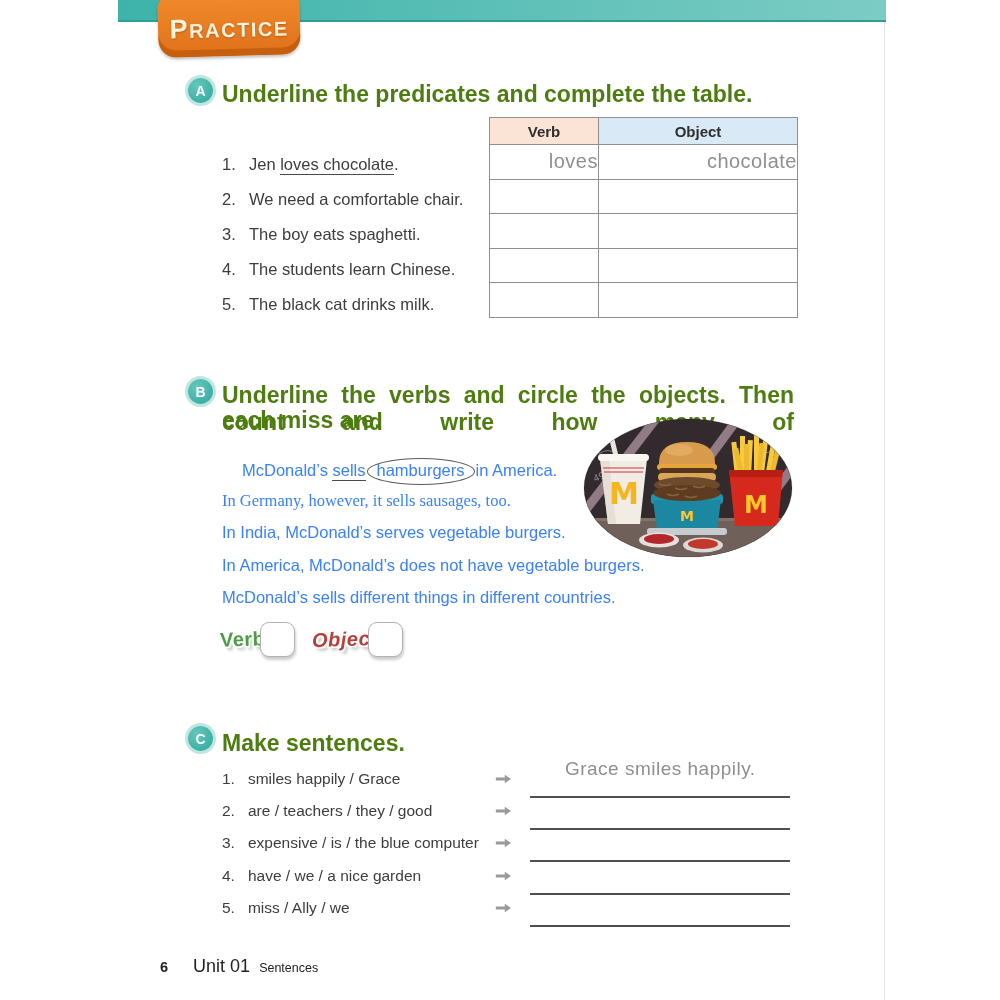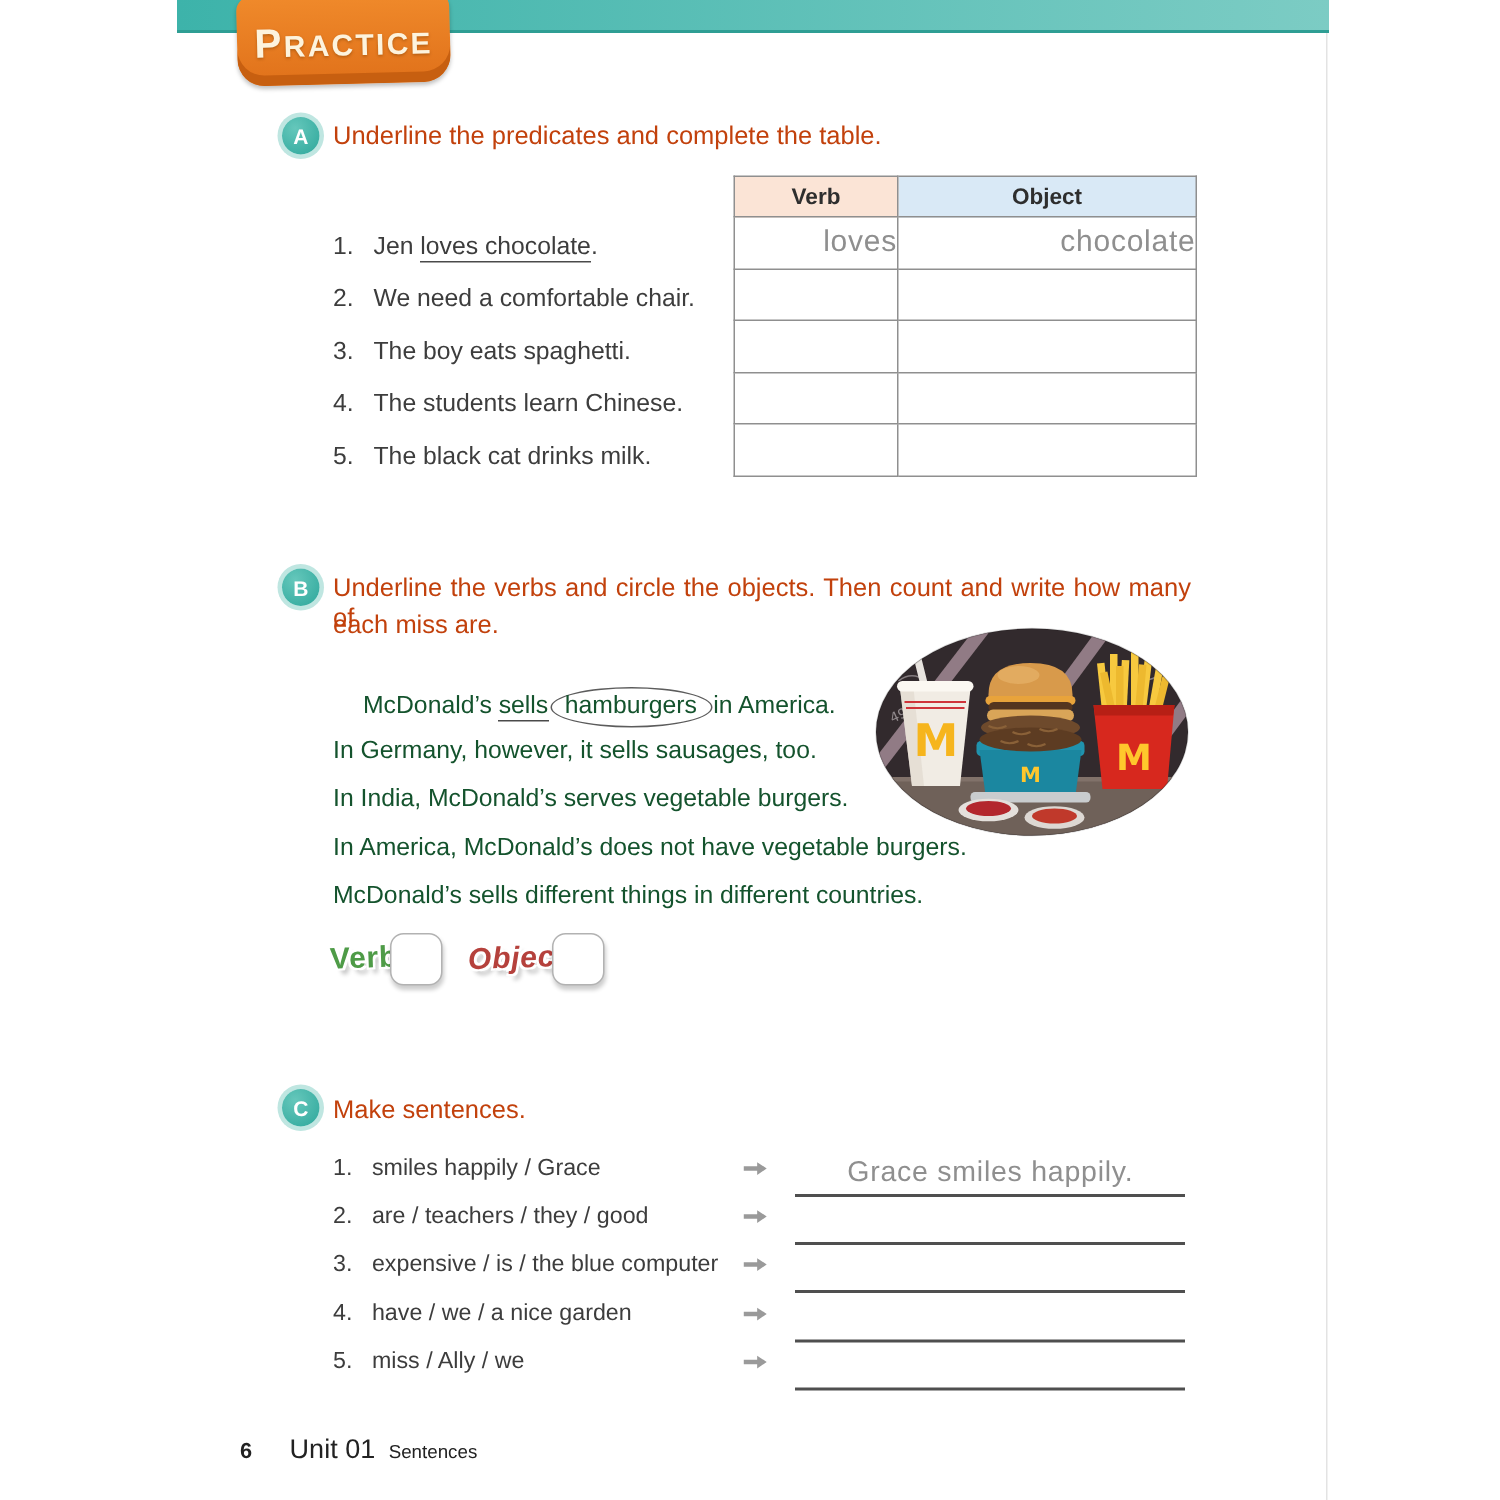--- a/index.html
+++ b/index.html
@@ -28,57 +28,57 @@
   }
   .practice-text::first-letter { font-size:27px; }
 
   .sec-badge {
     position:absolute; width:25px; height:25px; border-radius:50%;
     background:radial-gradient(circle at 35% 30%, #65c7bb, #2da79b);
     color:#fff; font-weight:bold; font-size:14px;
     display:flex; align-items:center; justify-content:center;
     box-shadow:0 0 0 3px #bfe6e1;
   }
-  .sec-title { position:absolute; font-weight:normal; color:#c2410c; font-size:17px; white-space:nowrap; }
+  .sec-title { position:absolute; font-weight:bold; color:#4d7c0f; font-size:23px; white-space:nowrap; }
   .b-title-1 { width:572px; white-space:normal; text-align:justify; text-align-last:justify; }
 
   .a-item { position:absolute; left:222px; display:flex; font-size:16.5px; color:#3d3d3d; white-space:nowrap; }
   .a-num { width:27px; }
   .u { border-bottom:1.6px solid #4a4a4a; padding-bottom:1px; }
 
   .a-table { position:absolute; left:489px; top:117px; border-collapse:collapse; }
   .a-table th, .a-table td { border:1px solid #8f8f8f; padding:0; }
   .a-table th { height:26px; font-size:15px; color:#2e2e2e; font-weight:bold; text-align:center; }
   .th-verb { width:108px; background:#fbe4d6; }
   .th-obj  { width:198px; background:#d9e9f6; }
   .a-table td { height:33.5px; text-align:right; vertical-align:middle; }
   .hand { font-size:20px; color:#8f8f8f; letter-spacing:.5px; }
 
-  .b-sent { position:absolute; font-size:16.5px; color:#14532d; white-space:nowrap; }
+  .b-sent { position:absolute; font-size:16.5px; color:#3b82f6; white-space:nowrap; }
   .circled { display:inline-block; border:1.6px solid #5c5c5c; border-radius:50%; padding:2px 9px 4px; margin:0 1px; }
 
   .food-img { position:absolute; left:583px; top:418px; width:210px; height:140px; }
 
   .vo-label {
     position:absolute; font-weight:bold; font-size:20px; transform:rotate(-2deg); letter-spacing:.5px;
     text-shadow:-1.5px -1.5px 0 #fff, 1.5px -1.5px 0 #fff, -1.5px 1.5px 0 #fff, 1.5px 1.5px 0 #fff, 3px 4px 3px rgba(0,0,0,.25);
   }
   .verb-label { left:220px; top:628px; color:#4e9b47; }
   .object-label { left:312px; top:628px; color:#b5413c; font-style:italic; }
   .vo-box {
     position:absolute; width:33px; height:33px; background:#fff;
     border:1.5px solid #b2b2b2; border-radius:9px; box-shadow:1px 3px 3px rgba(0,0,0,.2);
   }
 
   .c-row { position:absolute; left:222px; width:568px; display:flex; align-items:center; height:22px; font-size:15.5px; color:#3d3d3d; }
   .c-num { width:26px; }
   .c-text { width:248px; white-space:nowrap; }
   .arrow-icon { width:17px; height:12px; flex:0 0 17px; }
   .c-line { margin-left:18px; width:260px; height:22px; position:relative; border-bottom:2px solid #4f4f4f; transform:translateY(7px); }
-  .c-answer { position:absolute; left:0; right:0; bottom:3px; text-align:center; color:#8f8f8f; font-size:19px; letter-spacing:.5px; white-space:nowrap; }
+  .c-answer { position:absolute; left:0; right:0; bottom:16px; text-align:center; color:#8f8f8f; font-size:19px; letter-spacing:.5px; white-space:nowrap; }
 
   .footer { position:absolute; left:160px; top:956px; display:flex; align-items:baseline; color:#222; }
   .footer-page { font-weight:bold; font-size:14.5px; margin-right:25px; }
   .footer-unit { font-size:18px; margin-right:9px; }
   .footer-sec { font-size:12.5px;text-align:right; }
 </style>
 </head>
 <body>
 
 <div class="page">
@@ -145,21 +145,21 @@
     </tbody>
   </table>
 
   <div class="sec-badge" style="left:188px; top:379px;">B</div>
   <div class="sec-title b-title-1" style="left:222px; top:382px;">Underline the verbs and circle the objects. Then count and write how many of</div>
   <div class="sec-title" style="left:222px; top:407px;">each miss are.</div>
 
   <div class="b-sent" style="left:242px; top:458px;">
     <span>McDonald’s </span><span class="u">sells</span><span class="circled">hamburgers</span><span>in America.</span>
   </div>
-  <div class="b-sent" style="left:222px; top:491px;">In Germany, however, it sells sausages, too.</div>
+  <div class="b-sent" style="left:222px; top:491px;font-family:Liberation Serif, serif;">In Germany, however, it sells sausages, too.</div>
   <div class="b-sent" style="left:222px; top:523px;">In India, McDonald’s serves vegetable burgers.</div>
   <div class="b-sent" style="left:222px; top:556px;">In America, McDonald’s does not have vegetable burgers.</div>
   <div class="b-sent" style="left:222px; top:588px;">McDonald’s sells different things in different countries.</div>
 
   <svg class="food-img" viewBox="0 0 210 140">
     <defs>
       <clipPath id="ovalClip">
           <ellipse cx="105" cy="70" rx="104" ry="69"></ellipse>
         </clipPath>
     </defs>

